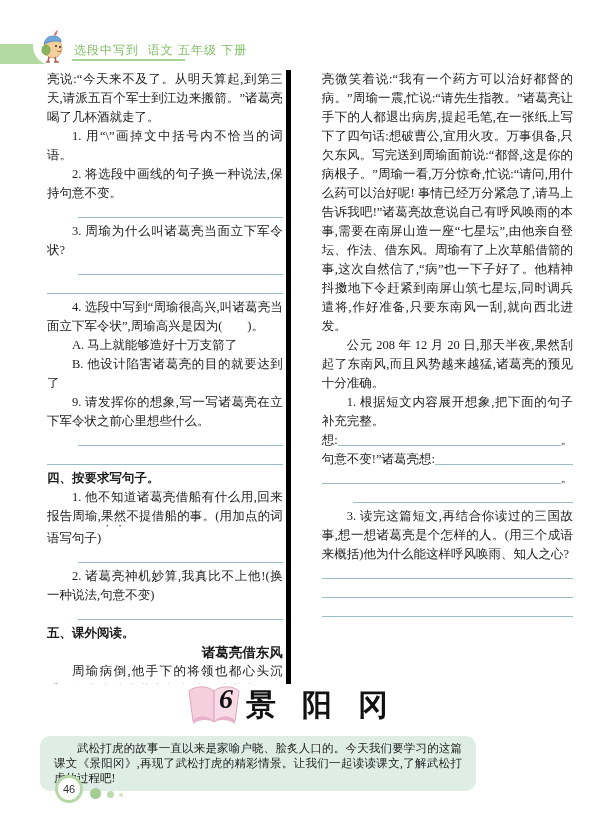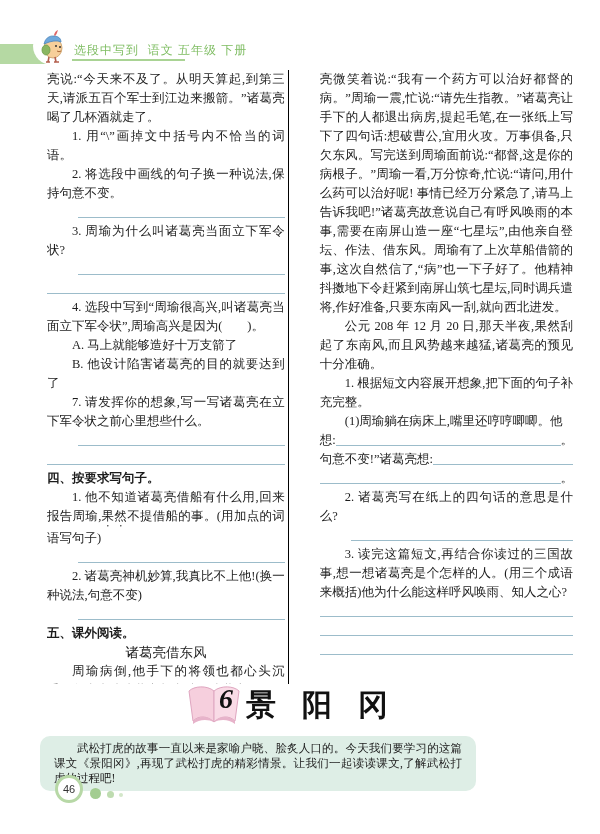--- a/index.html
+++ b/index.html
@@ -12,25 +12,25 @@
   .hdr-circle{position:absolute;left:33px;top:27px;width:38px;height:38px;
               background:#fff;border-radius:50%;}
   .hdr-title{position:absolute;left:74px;top:42px;font-size:12px;color:#7fbd63;
              font-family:"Liberation Sans","DejaVu Sans",sans-serif;letter-spacing:1px;white-space:nowrap;}
   .hdr-rule{position:absolute;left:72px;top:59px;width:113px;height:2px;background:#a9d394;}
 
   
   .cols{position:absolute;left:47px;top:70px;width:526px;height:614px;display:flex;}
   .col{font-size:12.5px;line-height:19px;text-align:justify;overflow:hidden;}
   .col-left{width:246px;margin-right:3px;}
-  .col-right{width:262px;border-left:1px solid #000000;padding-left:31px;}
+  .col-right{width:262px;border-left:5px solid #000000;padding-left:31px;}
   .t{margin:0;}
   .q,.indent{text-indent:2em;}
   .sec{font-weight:bold;}
-  .ptitle{text-align:center;font-weight:normal;font-size:13.5px;}
+  .ptitle{text-align:right;font-weight:bold;font-size:13.5px;}
   .blank{display:flex;align-items:flex-end;height:19px;}
   .blank .rule{flex:1;border-bottom:1px solid #9cbcca;margin-bottom:4px;}
   .blank.inset{margin-left:2.5em;}
   .blank .pre{white-space:nowrap;}
   .em-dots{-webkit-text-emphasis:filled dot #333;-webkit-text-emphasis-position:under right;
            text-emphasis:filled dot #333;text-emphasis-position:under right;}
 
   
   .lesson{position:absolute;left:0;top:683px;width:600px;display:flex;
           justify-content:center;align-items:center;}
@@ -91,21 +91,21 @@
         <div class="t q">3. 周瑜为什么叫诸葛亮当面立下军令状?</div>
         <div class="blank inset">
           <span class="rule"></span>
         </div>
         <div class="blank">
           <span class="rule"></span>
         </div>
         <div class="t q">4. 选段中写到“周瑜很高兴,叫诸葛亮当面立下军令状”,周瑜高兴是因为(　　)。</div>
         <div class="t q">A. 马上就能够造好十万支箭了</div>
         <div class="t q">B. 他设计陷害诸葛亮的目的就要达到了</div>
-        <div class="t q">7. 请发挥你的想象,写一写诸葛亮在立下军令状之前心里想些什么。</div>
+        <div class="t q">9. 请发挥你的想象,写一写诸葛亮在立下军令状之前心里想些什么。</div>
         <div class="blank inset">
           <span class="rule"></span>
         </div>
         <div class="blank">
           <span class="rule"></span>
         </div>
         <div class="t sec">四、按要求写句子。</div>
         <div class="t q">1. 他不知道诸葛亮借船有什么用,回来报告周瑜,<span class="em-dots">果然</span>不提借船的事。(用加点的词语写句子)</div>
         <div class="blank inset">
           <span class="rule"></span>
@@ -115,35 +115,33 @@
           <span class="rule"></span>
         </div>
         <div class="t sec">五、课外阅读。</div>
         <div class="t ptitle">诸葛亮借东风</div>
         <div class="t indent">周瑜病倒,他手下的将领也都心头沉重。鲁肃去找诸葛亮想办法。诸葛亮了解了周瑜得病的情况后,笑道:“我可以治好周瑜的病。”鲁肃说:“要真能治好,那真是帮了我们的大忙了!”诸葛亮马上就同鲁肃来到周瑜的军帐中。</div>
       </div>
     <div class="col col-right" id="col-right">
         <div class="t">亮微笑着说:“我有一个药方可以治好都督的病。”周瑜一震,忙说:“请先生指教。”诸葛亮让手下的人都退出病房,提起毛笔,在一张纸上写下了四句话:想破曹公,宜用火攻。万事俱备,只欠东风。写完送到周瑜面前说:“都督,这是你的病根子。”周瑜一看,万分惊奇,忙说:“请问,用什么药可以治好呢! 事情已经万分紧急了,请马上告诉我吧!”诸葛亮故意说自己有呼风唤雨的本事,需要在南屏山造一座“七星坛”,由他亲自登坛、作法、借东风。周瑜有了上次草船借箭的事,这次自然信了,“病”也一下子好了。他精神抖擞地下令赶紧到南屏山筑七星坛,同时调兵遣将,作好准备,只要东南风一刮,就向西北进发。</div>
         <div class="t indent">公元 208 年 12 月 20 日,那天半夜,果然刮起了东南风,而且风势越来越猛,诸葛亮的预见十分准确。</div>
         <div class="t q">1. 根据短文内容展开想象,把下面的句子补充完整。</div>
-        <div class="t q">(1)周瑜躺在病床上,嘴里还哼哼唧唧。他</div>
         <div class="blank">
           <span class="pre">想:</span>
           <span class="rule"></span>
           <span class="pre">。</span>
         </div>
         <div class="blank">
           <span class="pre">句意不变!”诸葛亮想:</span>
           <span class="rule"></span>
         </div>
         <div class="blank">
           <span class="rule"></span>
           <span class="pre">。</span>
         </div>
-        <div class="t q">2. 诸葛亮写在纸上的四句话的意思是什么?</div>
         <div class="blank inset">
           <span class="rule"></span>
         </div>
         <div class="t q">3. 读完这篇短文,再结合你读过的三国故事,想一想诸葛亮是个怎样的人。(用三个成语来概括)他为什么能这样呼风唤雨、知人之心?</div>
         <div class="blank">
           <span class="rule"></span>
         </div>
         <div class="blank">
           <span class="rule"></span>
         </div>

